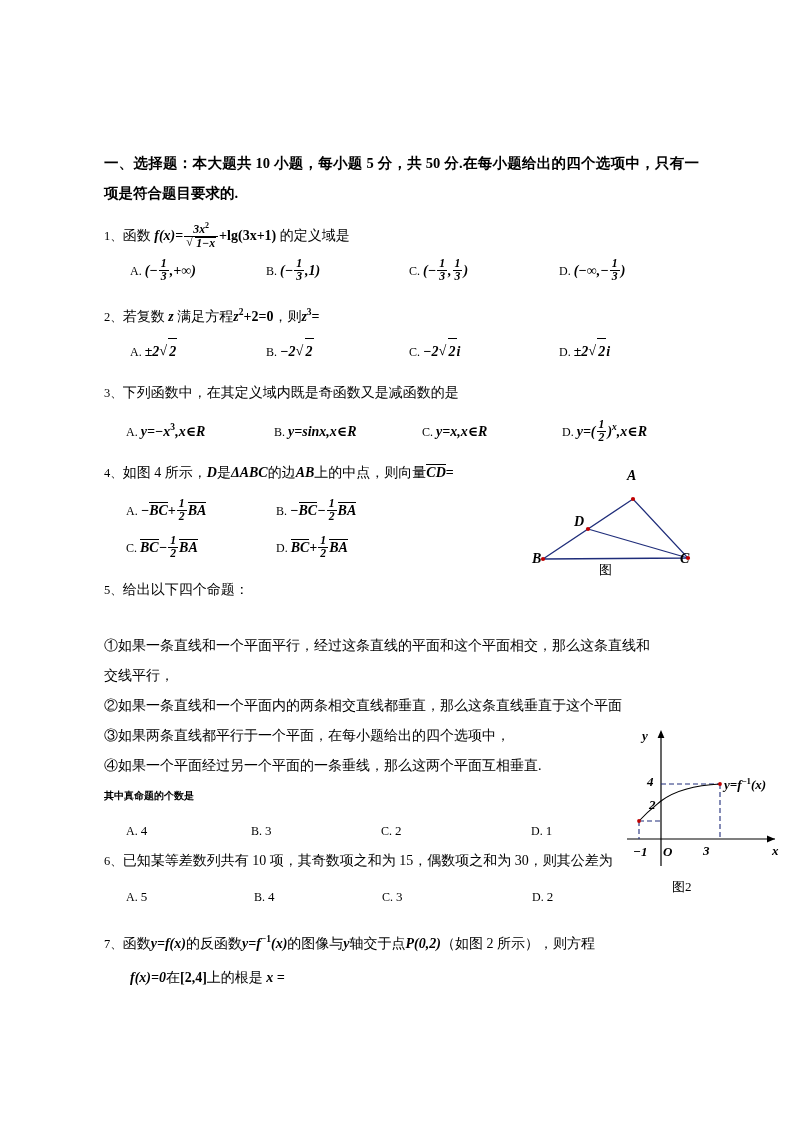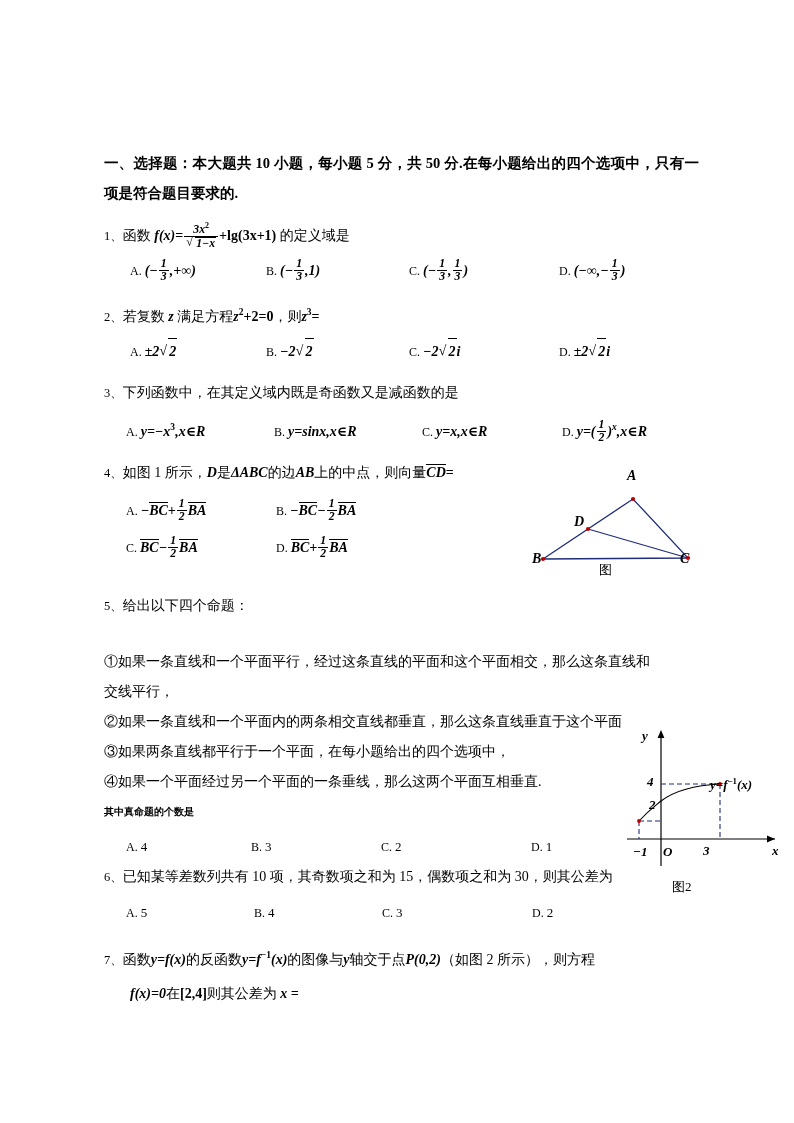--- a/index.html
+++ b/index.html
@@ -196,21 +196,21 @@
     font-style: italic;
     font-size: 13px;
   }
   .f2y  { left: 17px; top: 2px; }
   .f2x  { left: 147px; top: 117px; }
   .f2O  { left: 38px; top: 118px; }
   .f2n1 { left: 8px;  top: 118px; }
   .f23  { left: 78px; top: 117px; }
   .f24  { left: 22px; top: 48px; }
   .f22  { left: 24px; top: 71px; }
-  .f2fn { left: 85px; top: 50px; font-size: 13.5px; }
+  .f2fn { left: 99px; top: 50px; font-size: 13.5px; }
   .fig2 .cap {
     position: absolute;
     left: 47px;
     top: 152px;
     font-size: 13px;
     font-weight: normal;
     font-style: normal;
   }
 </style>
 </head>
@@ -249,31 +249,31 @@
       <span class="q-stem">
         <span class="q-num">3、</span><span>下列函数中，在其定义域内既是奇函数又是减函数的是</span>
       </span>
       <span class="opts" style="margin-left:22px">
         <span class="opt" style="width:148px"><span class="opt-lbl">A.</span><span class="opt-body"><span>y=−x</span><sup class="expn">3</sup><span>,x∈R</span></span></span><span class="opt" style="width:148px"><span class="opt-lbl">B.</span><span class="opt-body"><span>y=sinx</span><sup class="expn"></sup><span>,x∈R</span></span></span><span class="opt" style="width:140px"><span class="opt-lbl">C.</span><span class="opt-body"><span>y=x</span><sup class="expn"></sup><span>,x∈R</span></span></span><span class="opt"><span class="opt-lbl">D.</span><span class="opt-body"><span>y=(</span><span class="frac"><span class="num">1</span><span class="den">2</span></span><span>)</span><sup class="exp">x</sup><span>,x∈R</span></span></span>
       </span>
     </div>
 
     <div class="q">
       <span class="q-stem">
-        <span class="q-num">4、</span><span>如图 1 所示，</span><span class="mathi">D</span><span>是</span><span class="mathi">ΔABC</span><span>的边</span><span class="mathi">AB</span><span>上的中点，则向量</span><span class="mathi vec">CD</span><span class="mathb">=</span>
+        <span class="q-num">4、</span><span>如图 4 所示，</span><span class="mathi">D</span><span>是</span><span class="mathi">ΔABC</span><span>的边</span><span class="mathi">AB</span><span>上的中点，则向量</span><span class="mathi vec">CD</span><span class="mathb">=</span>
       </span>
       <span class="opts" style="margin-left:22px;margin-top:9px">
         <span class="opt" style="width:150px"><span class="opt-lbl">A.</span><span class="opt-body"><span>−</span><span class="vec">BC</span><span>+</span><span class="frac"><span class="num">1</span><span class="den">2</span></span><span class="vec">BA</span></span></span><span class="opt"><span class="opt-lbl">B.</span><span class="opt-body"><span>−</span><span class="vec">BC</span><span>−</span><span class="frac"><span class="num">1</span><span class="den">2</span></span><span class="vec">BA</span></span></span>
       </span>
       <span class="opts" style="margin-left:22px;margin-top:10px">
         <span class="opt" style="width:150px"><span class="opt-lbl">C.</span><span class="opt-body"><span></span><span class="vec">BC</span><span>−</span><span class="frac"><span class="num">1</span><span class="den">2</span></span><span class="vec">BA</span></span></span><span class="opt"><span class="opt-lbl">D.</span><span class="opt-body"><span></span><span class="vec">BC</span><span>+</span><span class="frac"><span class="num">1</span><span class="den">2</span></span><span class="vec">BA</span></span></span>
       </span>
     </div>
 
-    <div class="q" style="margin-top:30px">
+    <div class="q" style="margin-top:14px">
       <span class="q-stem">
         <span class="q-num">5、</span><span>给出以下四个命题：</span>
       </span>
       <span class="prop-list">
         <span class="prop">①如果一条直线和一个平面平行，经过这条直线的平面和这个平面相交，那么这条直线和交线平行，</span>
         <span class="prop">②如果一条直线和一个平面内的两条相交直线都垂直，那么这条直线垂直于这个平面</span>
         <span class="prop">③如果两条直线都平行于一个平面，在每小题给出的四个选项中，</span>
         <span class="prop">④如果一个平面经过另一个平面的一条垂线，那么这两个平面互相垂直.</span>
         <span class="prop-tail">其中真命题的个数是</span>
       </span>
@@ -289,21 +289,21 @@
       <span class="opts" style="margin-left:22px;margin-top:8px">
         <span class="opt" style="width:128px;font-size:13px"><span class="opt-lbl">A.</span><span style="font-family:'Liberation Serif',serif">5</span></span><span class="opt" style="width:128px;font-size:13px"><span class="opt-lbl">B.</span><span style="font-family:'Liberation Serif',serif">4</span></span><span class="opt" style="width:150px;font-size:13px"><span class="opt-lbl">C.</span><span style="font-family:'Liberation Serif',serif">3</span></span><span class="opt" style="font-size:13px"><span class="opt-lbl">D.</span><span style="font-family:'Liberation Serif',serif">2</span></span>
       </span>
     </div>
 
     <div class="q" style="margin-top:14px">
       <span class="q-stem" style="display:block;max-width:575px">
         <span class="q-num">7、</span><span>函数</span><span class="mathi">y=f(x)</span><span>的反函数</span><span class="mathi">y=f</span><sup class="expn mathb">−1</sup><span class="mathi">(x)</span><span>的图像与</span><span class="mathi">y</span><span>轴交于点</span><span class="mathi">P(0,2)</span><span>（如图 2 所示），则方程</span>
       </span>
       <span class="q-stem" style="display:block;margin-left:26px;margin-top:4px">
-        <span class="mathi">f(x)=0</span><span>在</span><span class="mathb">[2,4]</span><span>则其公差为</span>
+        <span class="mathi">f(x)=0</span><span>在</span><span class="mathb">[2,4]</span><span>上的根是</span>
         <span class="mathi">x =</span>
       </span>
     </div>
 
   </div>
 
   <div class="fig1">
     <svg width="190" height="125" viewBox="0 0 190 125">
 
       <polyline points="20,93 110,33 165,92 20,93" fill="none" stroke="#1f2d7a" stroke-width="1.3"></polyline>

